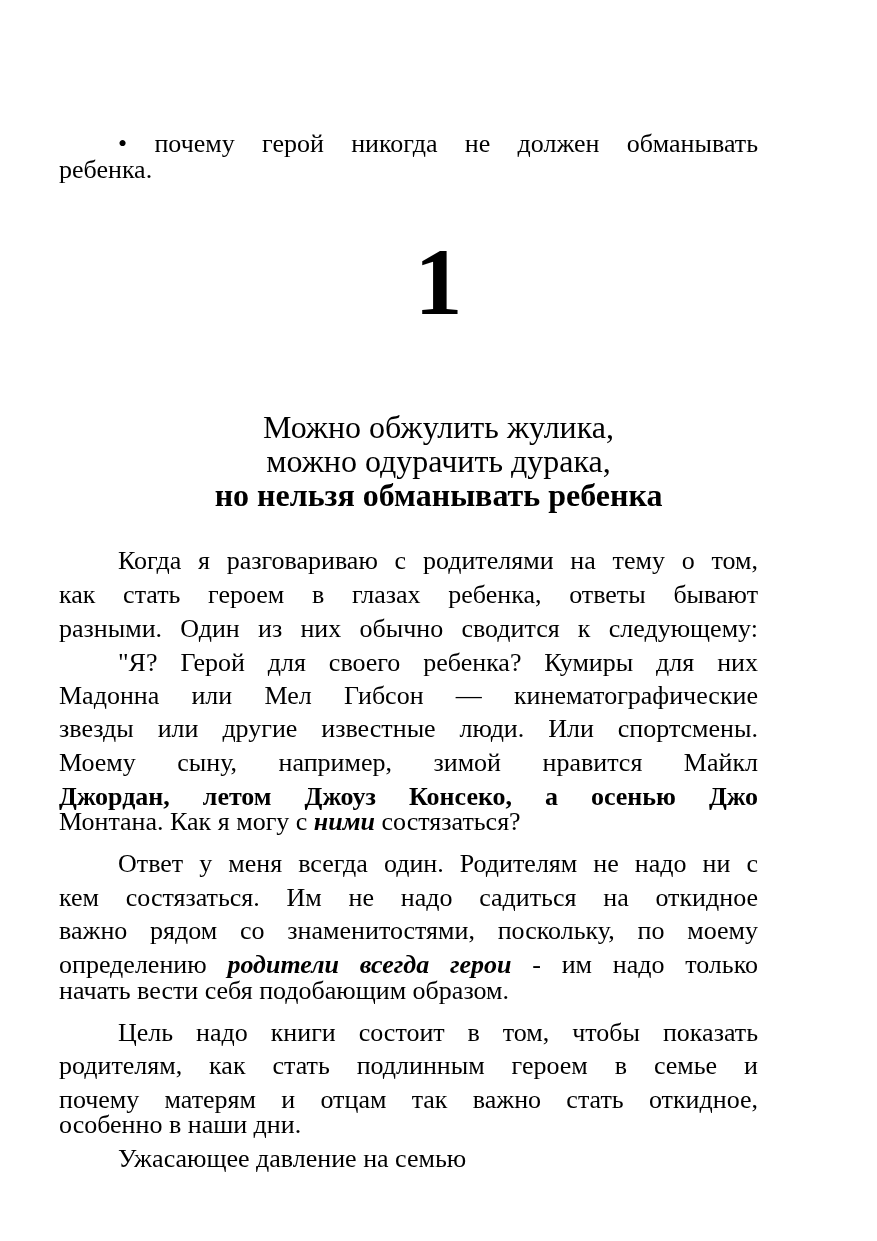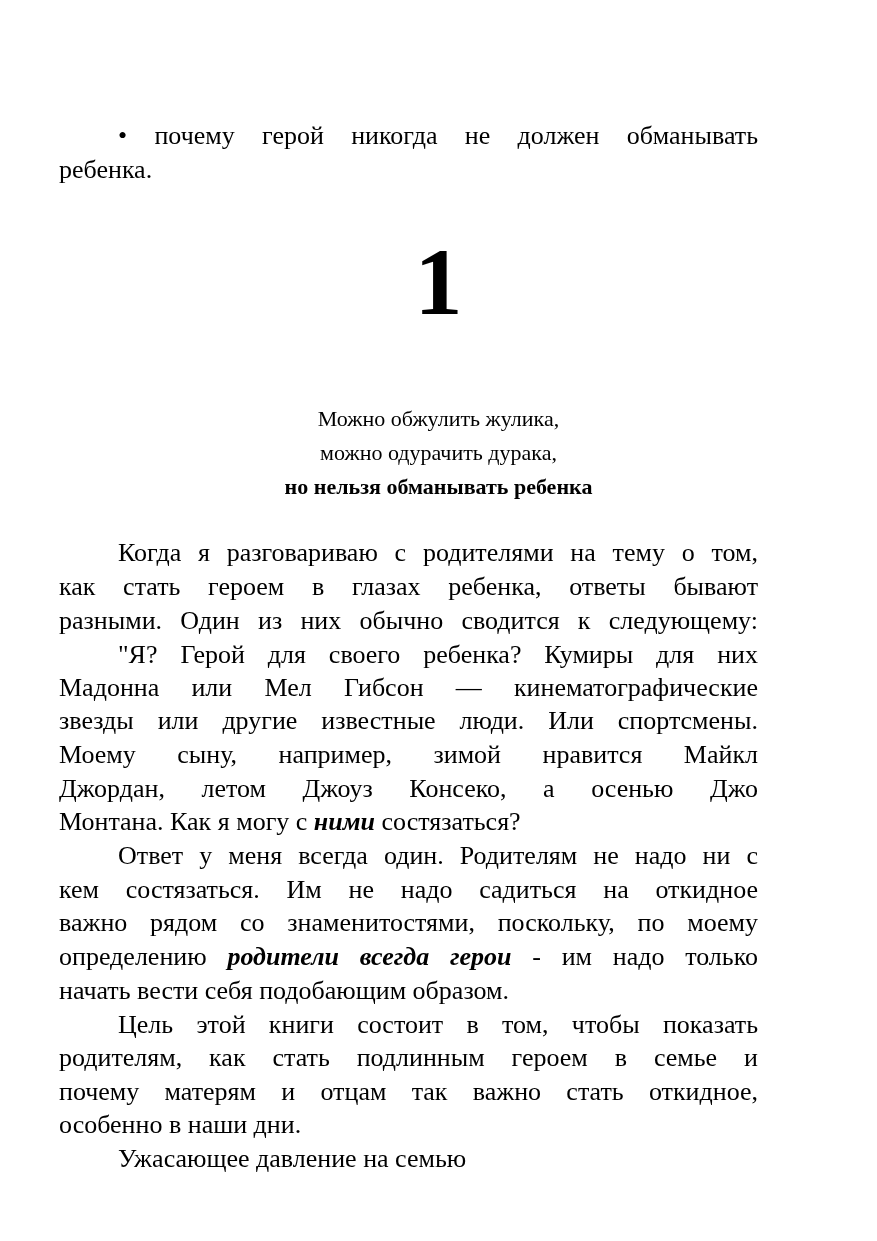--- a/index.html
+++ b/index.html
@@ -26,38 +26,40 @@
       left: 0;
       width: 699px;
       font-size: 26px;
       line-height: 34px;
       white-space: nowrap;
       transform-origin: left top;
     }
     .just {
       text-align: justify;
       text-align-last: justify;
+      margin-top: 8px;
     }
     .indent { padding-left: 59px; box-sizing: border-box; }
     .chapter-num {
       position: absolute;
       left: 0;
       width: 757px;
       top: 232px;
       text-align: center;
       font-size: 96px;
       font-weight: bold;
       line-height: 100px;
       letter-spacing: 0;
     }
     .epigraph .line {
-      font-size: 22px;
+      font-size: 32px;
       left: -59px;
       width: 877px;
       text-align: center;
+      margin-top: 8px;
     }
     i { font-style: italic; font-weight: bold; }
   </style>
 </head>
 <body>
 
 <div class="page">
 
   <div class="line just indent" style="top:119px;">
     <span>•</span>
@@ -77,38 +79,38 @@
     <div class="line just indent" style="top:536px;">Когда я разговариваю с родителями на тему о том,</div>
     <div class="line just" style="top:570px;">как стать героем в глазах ребенка, ответы бывают</div>
     <div class="line just" style="top:604px;">разными. Один из них обычно сводится к следующему:</div>
   </div>
 
   <div>
     <div class="line just indent" style="top:638px;">"Я? Герой для своего ребенка? Кумиры для них</div>
     <div class="line just" style="top:671px;">Мадонна или Мел Гибсон — кинематографические</div>
     <div class="line just" style="top:704px;">звезды или другие известные люди. Или спортсмены.</div>
     <div class="line just" style="top:738px;">Моему сыну, например, зимой нравится Майкл</div>
-    <div class="line just" style="top:772px;">Джордан, летом Джоуз Консеко, а осенью Джо</div>
+    <div class="line just" style="top:772px;font-weight:bold;">Джордан, летом Джоуз Консеко, а осенью Джо</div>
     <div class="line" style="top:805px;">
       <span>Монтана. Как я могу с </span><i>ними</i><span> состязаться?</span>
     </div>
   </div>
 
   <div>
     <div class="line just indent" style="top:839px;">Ответ у меня всегда один. Родителям не надо ни с</div>
     <div class="line just" style="top:873px;">кем состязаться. Им не надо садиться на откидное</div>
     <div class="line just" style="top:906px;">важно рядом со знаменитостями, поскольку, по моему</div>
     <div class="line just" style="top:940px;">
       <span>определению </span> <i>родители всегда герои</i> <span> - им надо только</span>
     </div>
     <div class="line" style="top:974px;">начать вести себя подобающим образом.</div>
   </div>
 
   <div>
-    <div class="line just indent" style="top:1008px;">Цель этой книги состоит в том, чтобы показать</div>
+    <div class="line just indent" style="top:1008px;">Цель надо книги состоит в том, чтобы показать</div>
     <div class="line just" style="top:1041px;">родителям, как стать подлинным героем в семье и</div>
     <div class="line just" style="top:1075px;">почему матерям и отцам так важно стать откидное,</div>
     <div class="line" style="top:1108px;">особенно в наши дни.</div>
   </div>
 
   <div>
     <div class="line indent" style="top:1142px;">Ужасающее давление на семью</div>
   </div>
 
 </div>

